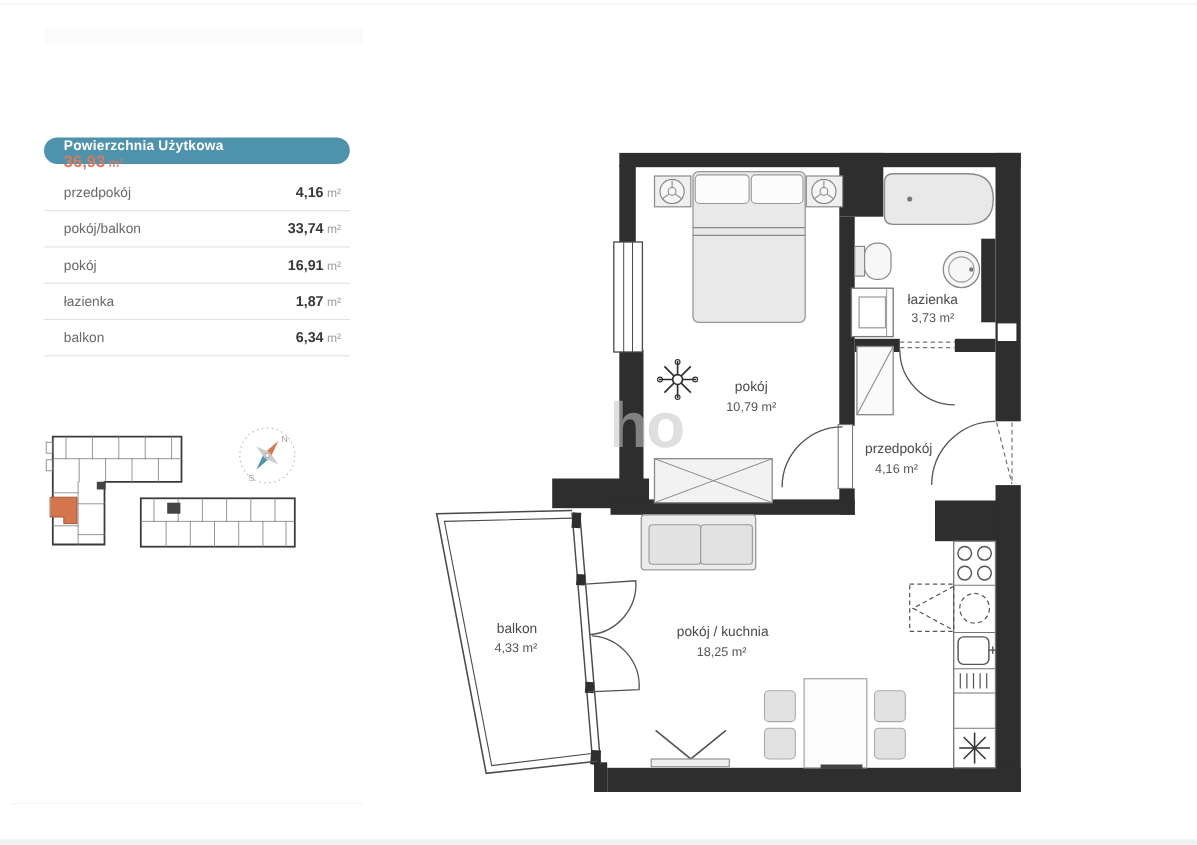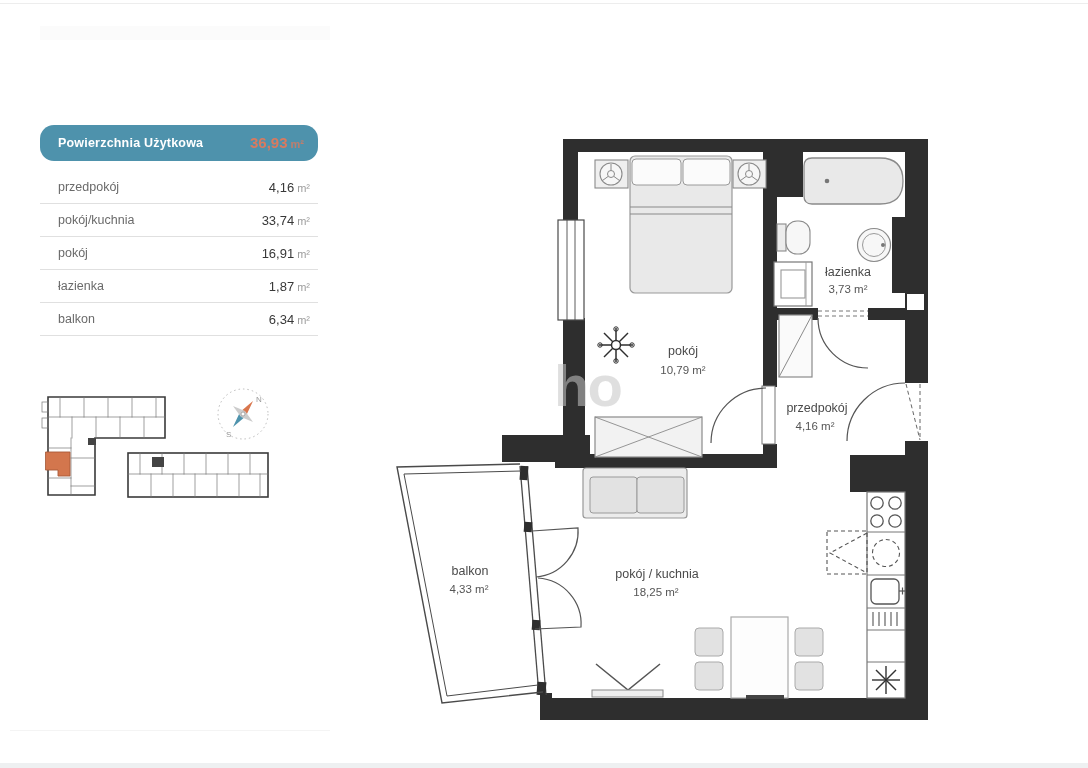--- a/index.html
+++ b/index.html
@@ -4,28 +4,28 @@
 <style>
   html,body{margin:0;padding:0;}
   body{font-family:"Liberation Sans", sans-serif; background:#fff;}
   .page{position:relative;width:1088px;height:768px;background:#ffffff;overflow:hidden;}
   .hairline-top{position:absolute;left:0;top:3px;width:100%;height:1px;background:#ededed;}
   .ghost-box{position:absolute;left:40px;top:26px;width:290px;height:14px;background:#fbfbfb;}
   .hairline-mid{position:absolute;left:10px;top:730px;width:320px;height:1px;background:#f4f4f4;}
   .bottom-bar{position:absolute;left:0;top:763px;width:100%;height:5px;background:#eef0f1;}
 
   .legend{position:absolute;left:40px;top:125px;width:278px;}
-  .legend-header{height:36px;border-radius:14px;background:#4E92AC;display:flex;align-items:center;justify-content:space-between;padding:0 14px 0 18px;box-sizing:border-box;}
+  .legend-header{height:24px;border-radius:14px;background:#4E92AC;display:flex;justify-content:space-between;padding:0 14px 0 18px;box-sizing:border-box;flex-direction:column;}
   .legend-header .hlabel{color:#ffffff;font-size:12.5px;font-weight:bold;letter-spacing:.2px;}
   .legend-header .hvalue{color:#D97A5F;font-size:15px;font-weight:bold;}
   .legend-header .hunit{color:#D97A5F;opacity:.8;font-size:11px;font-weight:bold;margin-left:3px;}
   .legend-rows{margin-top:10px;}
   .lrow{height:33px;display:flex;align-items:center;justify-content:space-between;border-bottom:1px solid #e0e0e0;padding:0 8px 0 18px;box-sizing:border-box;}
   .lrow .rlabel{color:#6a6a6a;font-size:12.5px;}
-  .lrow .rvalue{color:#383838;font-size:13px;font-weight:normal;}
+  .lrow .rvalue{color:#383838;font-size:13px;font-weight:bold;}
   .lrow .runit{color:#9b9b9b;font-size:11px;font-weight:normal;margin-left:3px;}
 
   svg text{font-family:"Liberation Sans", sans-serif;}
   .room-name{fill:#4a4a4a;font-size:12.5px;}
   .room-area{fill:#555555;font-size:11.5px;}
   .compass-letter{fill:#9a9a9a;font-size:8px;}
   .watermark{fill:#c6c6c6;opacity:.55;font-weight:bold;font-size:58px;letter-spacing:-2px;}
 </style>
 </head>
 <body>
@@ -42,21 +42,21 @@
       <span>
         <span class="hvalue">36,93</span><span class="hunit">m²</span>
       </span>
     </div>
     <div class="legend-rows">
       <div class="lrow">
         <span class="rlabel">przedpokój</span>
         <span><span class="rvalue">4,16</span><span class="runit">m²</span></span>
       </div>
       <div class="lrow">
-        <span class="rlabel">pokój/kuchnia</span>
+        <span class="rlabel">pokój/balkon</span>
         <span><span class="rvalue">33,74</span><span class="runit">m²</span></span>
       </div>
       <div class="lrow">
         <span class="rlabel">pokój</span>
         <span><span class="rvalue">16,91</span><span class="runit">m²</span></span>
       </div>
       <div class="lrow">
         <span class="rlabel">łazienka</span>
         <span><span class="rvalue">1,87</span><span class="runit">m²</span></span>
       </div>

